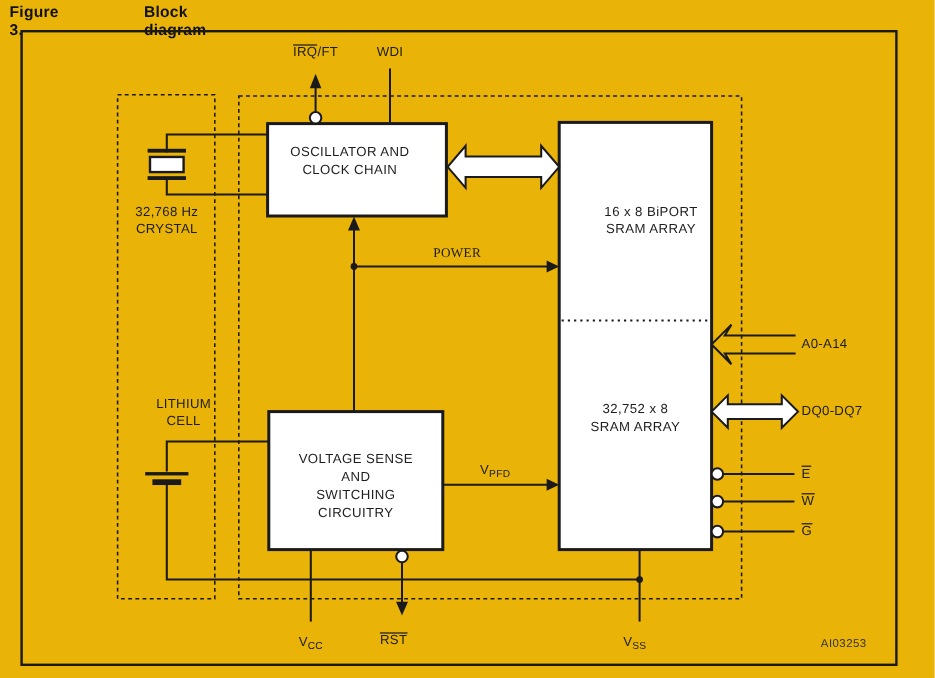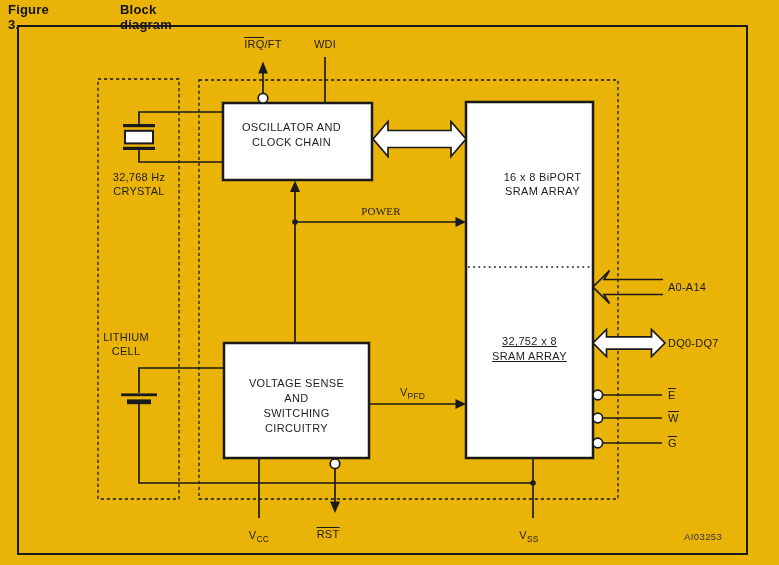--- a/index.html
+++ b/index.html
@@ -131,38 +131,38 @@
   <div class="blocktxt center" style="left:223px;top:120px;width:137px;line-height:14.5px;">
     <div>OSCILLATOR AND</div>
     <div>CLOCK CHAIN</div>
   </div>
 
   <div class="blocktxt center" style="left:466px;top:160px;width:153px;line-height:13.5px;margin-top:11px;">
     <div>16 x 8 BiPORT</div>
     <div>SRAM ARRAY</div>
   </div>
 
-  <div class="blocktxt center" style="left:466px;top:334px;width:127px;line-height:14.5px;text-decoration:underline;">
+  <div class="blocktxt center" style="left:466px;top:334px;width:127px;line-height:14.5px;">
     <div>32,752 x 8</div>
     <div>SRAM ARRAY</div>
   </div>
 
   <div class="blocktxt center" style="left:224px;top:376px;width:145px;line-height:15px;">
     <div>VOLTAGE SENSE</div>
     <div>AND</div>
     <div>SWITCHING</div>
     <div>CIRCUITRY</div>
   </div>
 
   <div class="lbl ctr center" style="left:139px;top:171px;line-height:13.5px;">
     <div>32,768 Hz</div>
     <div>CRYSTAL</div>
   </div>
 
-  <div class="lbl ctr center" style="left:126px;top:331px;line-height:13.5px;">
+  <div class="lbl ctr center" style="left:153px;top:331px;line-height:13.5px;">
     <div>LITHIUM</div>
     <div>CELL</div>
   </div>
 
   <div class="lbl ctr" style="left:263px;top:37px;">
     <span class="bar">IRQ</span><span>/FT</span>
   </div>
 
   <div class="lbl ctr" style="left:325px;top:38px;">
     <span>WDI</span>

